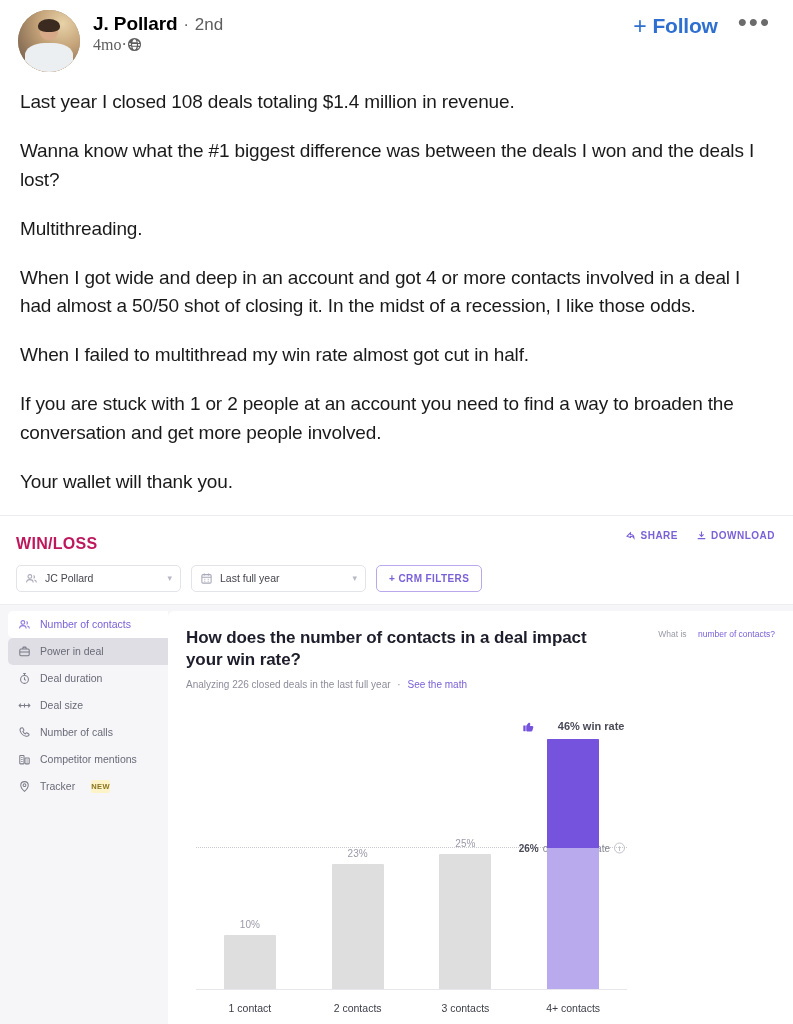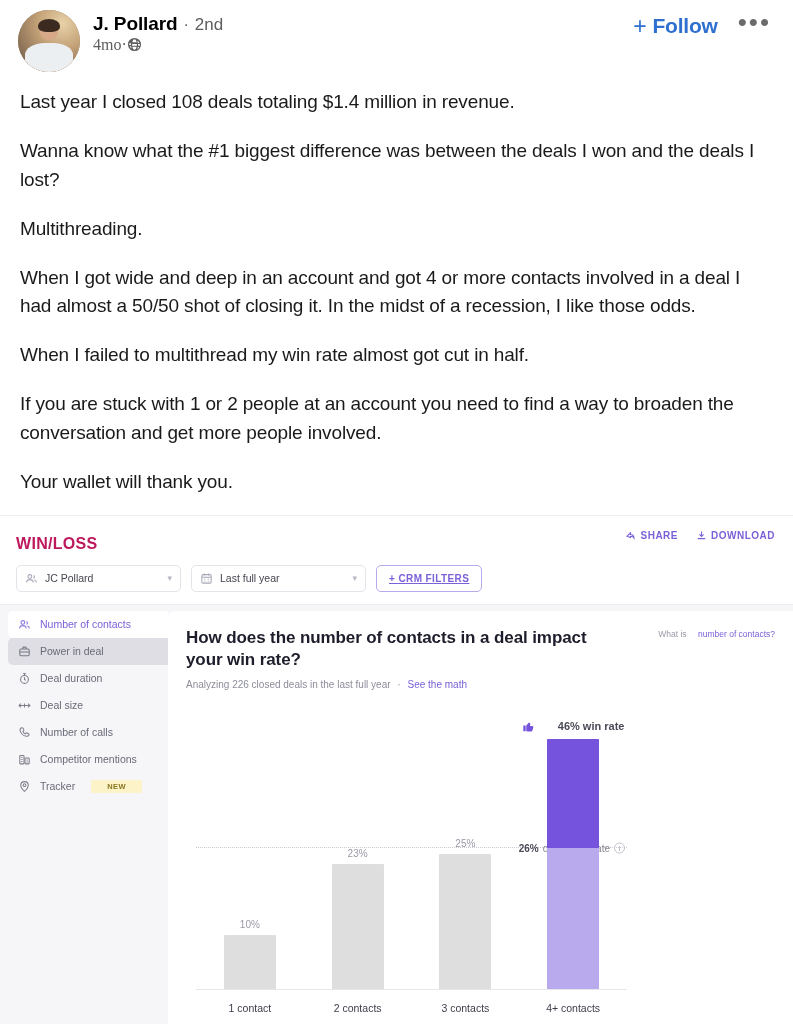--- a/index.html
+++ b/index.html
@@ -252,21 +252,20 @@
     background: #fff;
     height: 27px;
     padding: 0 12px;
     color: #7b61d8;
     font-size: 10px;
     font-weight: 700;
     letter-spacing: 0.4px;
     cursor: pointer;
     font-family: inherit;
     white-space: nowrap;
-    text-decoration: underline;
   }
 
   .dash-main {
     display: flex;
     flex: 1 1 auto;
     min-height: 0;
     background: #f6f6f9;
   }
 
   
@@ -303,21 +302,21 @@
   }
   .side-icon svg { display: block; width: 100%; height: 100%; }
   .side-label { white-space: nowrap; }
   .new-badge {
     margin-left: 7px;
     background: #fdf3c8;
     color: #8a7520;
     font-size: 7.5px;
     font-weight: 700;
     letter-spacing: 0.5px;
-    padding: 2px 16px;
+    padding: 2px 0;
     border-radius: 2px;
   }
 
   
   .chart-panel {
     flex: 1 1 auto;
     background: #ffffff;
     border-radius: 6px 0 0 0;
     margin: 6px 0 0 0;
     padding: 16px 18px 0 18px;

